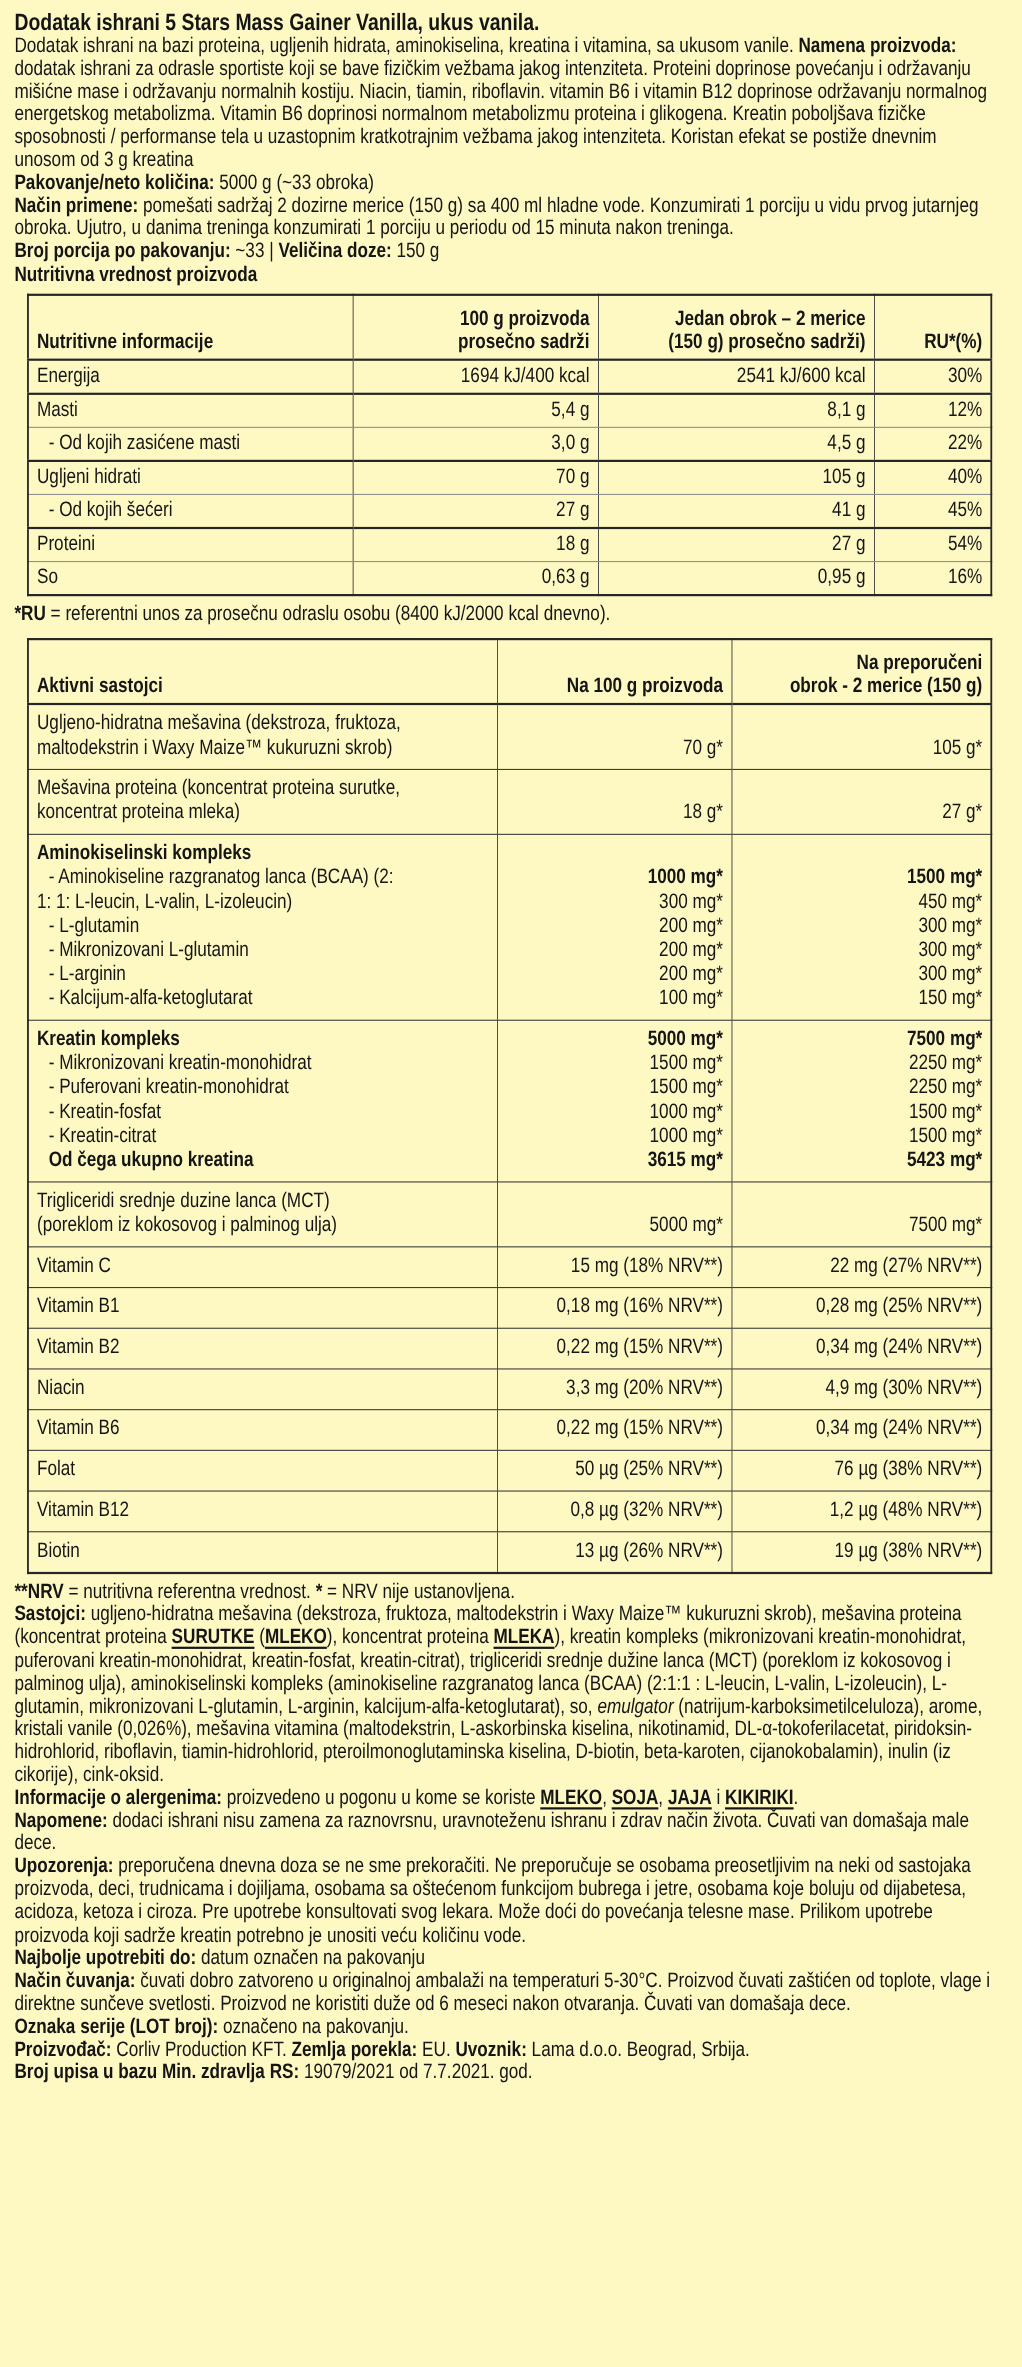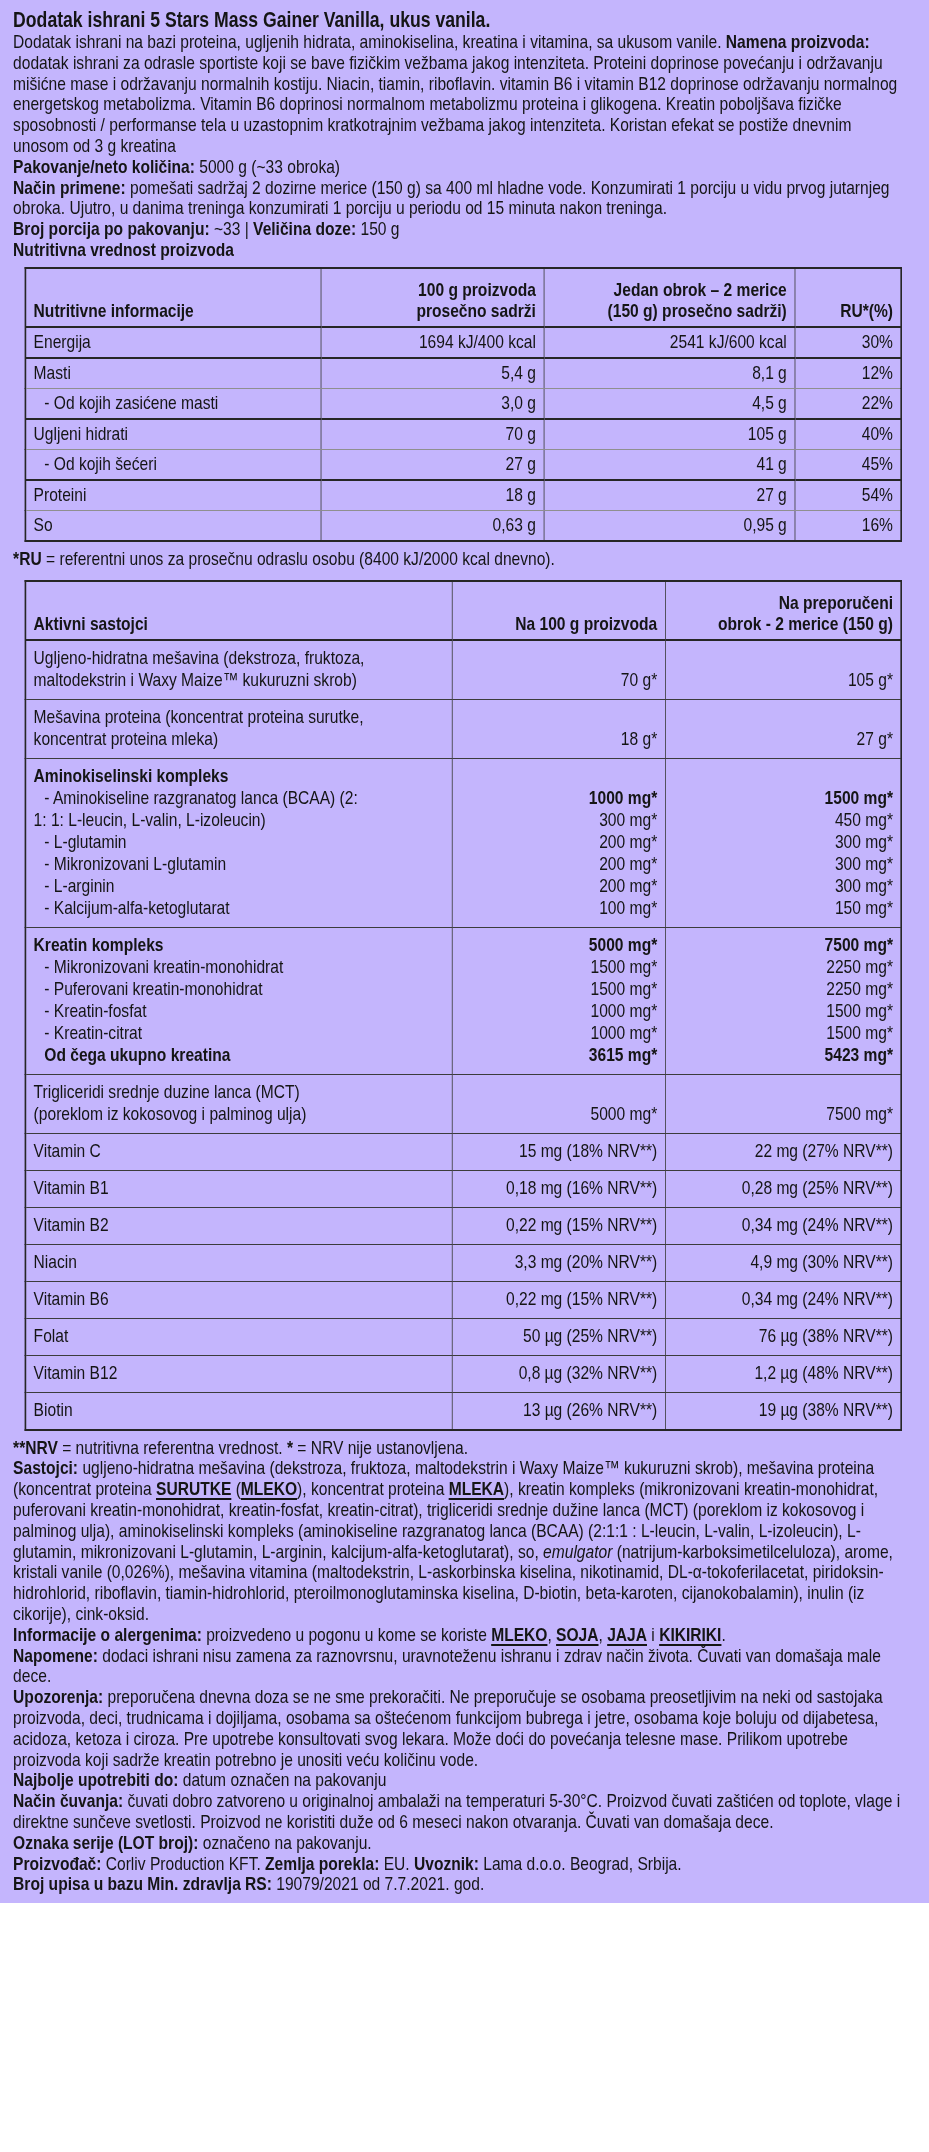--- a/index.html
+++ b/index.html
@@ -1,17 +1,17 @@
 <!DOCTYPE html>
 <html><head>
 <meta charset="utf-8">
 <style>
   html,body{margin:0;padding:0;background:#ffffff;}
   .page{
-    width:929px;height:1903px;overflow:hidden;background:#c4b5fd;position:relative;
+    width:929px;height:2152px;overflow:hidden;background:#fef9c3;position:relative;
   }
   
   .scale{
     width:1133px;
     transform:scaleX(0.82);
     transform-origin:top left;
     box-sizing:border-box;
     padding:9px 28px 0 16px;
     font-family:"Liberation Sans","DejaVu Sans",sans-serif;
     color:#151515;

